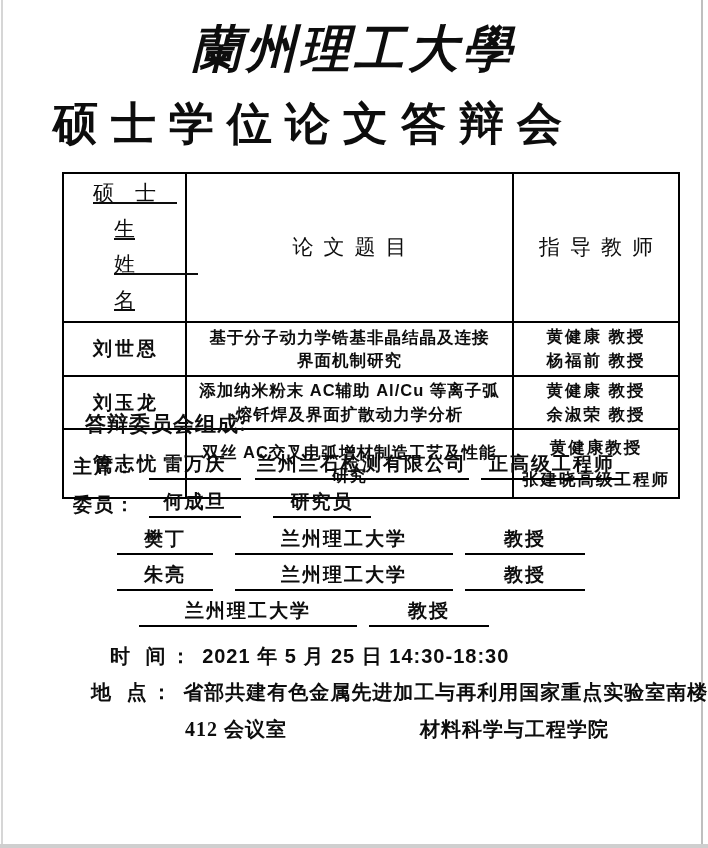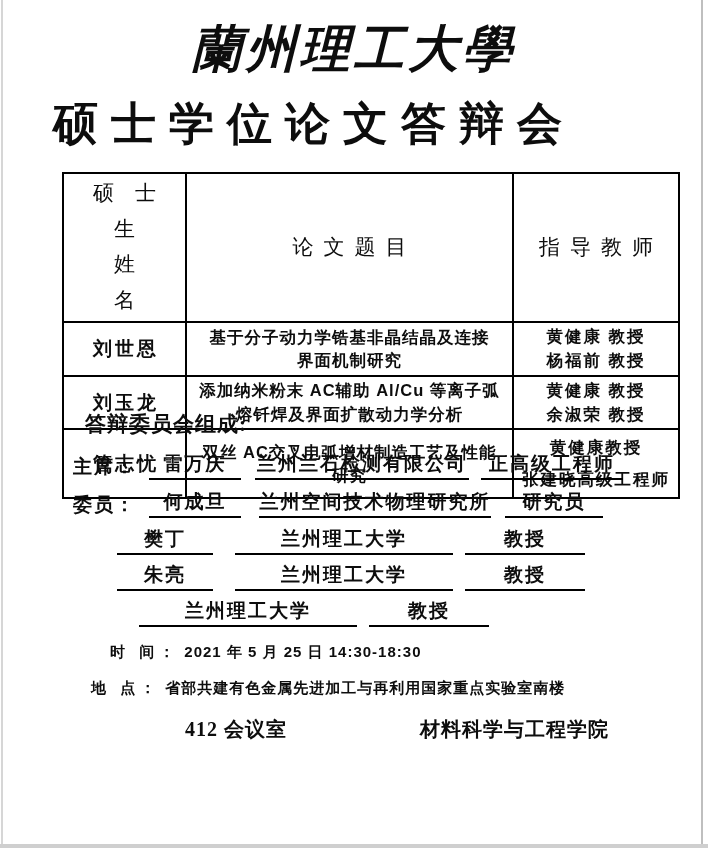--- a/index.html
+++ b/index.html
@@ -23,21 +23,21 @@
     font-family:"Liberation Serif", serif;
     margin-left:40px;
   }
 
   table.defense{
     position:absolute;left:62px;top:172px;width:616px;
     border-collapse:collapse;table-layout:fixed;
   }
   table.defense td{border:2px solid #000;vertical-align:middle;padding:2px 4px;}
   td.hdr{font-size:21px;text-align:center;font-weight:normal;}
-  .hdr-student div{display:flex;justify-content:space-between;padding:0 10px;line-height:1.7;}
+  .hdr-student div{display:flex;justify-content:space-between;padding:0 10px;line-height:1.7;text-decoration:underline;}
   .hdr-sp{letter-spacing:10px;text-indent:10px;}
   td.stu-name{
     text-align:center;font-family:"Liberation Sans", sans-serif;
     font-weight:bold;font-size:19px;letter-spacing:3px;text-indent:3px;
   }
   td.thesis{
     text-align:center;font-family:"Liberation Sans", sans-serif;
     font-weight:bold;font-size:16.5px;line-height:1.4;letter-spacing:1px;border-radius:25px;
   }
   td.advisor{
@@ -56,21 +56,21 @@
   .cmt-label{width:76px;letter-spacing:2px;font-weight:600;}
   .cmt-spacer{width:44px;}
   .useg{
     display:inline-block;border-bottom:2px solid #000;text-align:center;
     letter-spacing:2px;font-weight:600;padding-bottom:1px;
   }
   .g14{width:14px;} .g18{width:18px;} .g12{width:12px;} .g22{width:22px;}
 
   .line-bold{
     position:absolute;font-family:"Liberation Sans", sans-serif;font-weight:bold;
-    font-size:15px;letter-spacing:1px;white-space:nowrap;
+    font-size:20px;letter-spacing:1px;white-space:nowrap;
   }
   .time-label,.place-label{letter-spacing:5px;}
   .footer-serif{
     position:absolute;font-family:"Liberation Serif", serif;font-weight:bold;
     font-size:20px;letter-spacing:1px;white-space:nowrap;
   }
 </style>
 </head>
 <body>
 
@@ -141,21 +141,20 @@
       <span class="g14"></span>
     <span class="useg" style="width:214px">兰州兰石检测有限公司</span>
       <span class="g12"></span>
     <span class="useg" style="width:142px">正高级工程师</span>
   </div>
 
   <div class="cmt-row" style="top:490px">
     <span class="cmt-label">委员：</span>
     <span class="useg" style="width:92px">何成旦</span>
       <span class="g18"></span>
-    <span class="useg" style="width:232px">兰州空间技术物理研究所</span>
       <span class="g14"></span>
     <span class="useg" style="width:98px">研究员</span>
   </div>
 
   <div class="cmt-row" style="top:527px">
     <span class="cmt-spacer"></span>
     <span class="useg" style="width:96px">樊丁</span>
       <span class="g22"></span>
     <span class="useg" style="width:218px">兰州理工大学</span>
       <span class="g12"></span>

